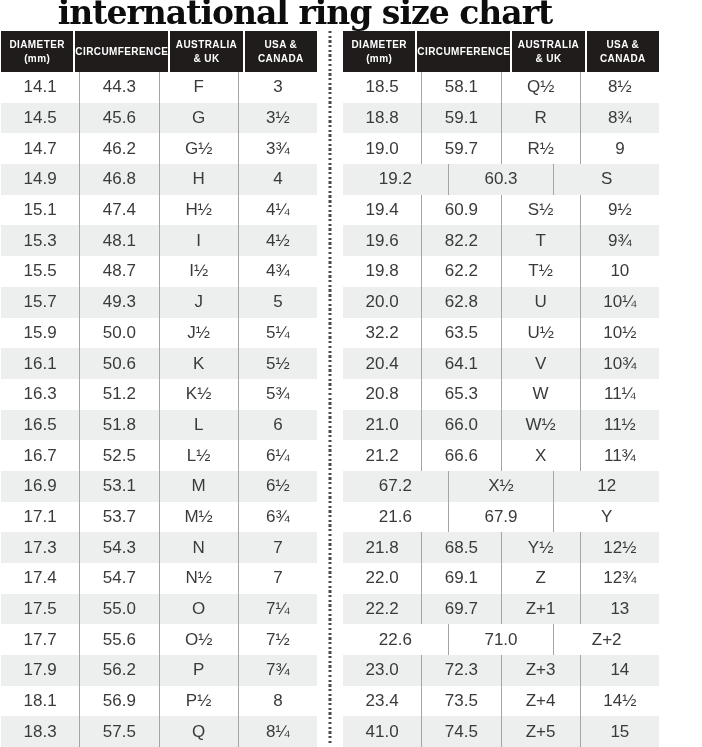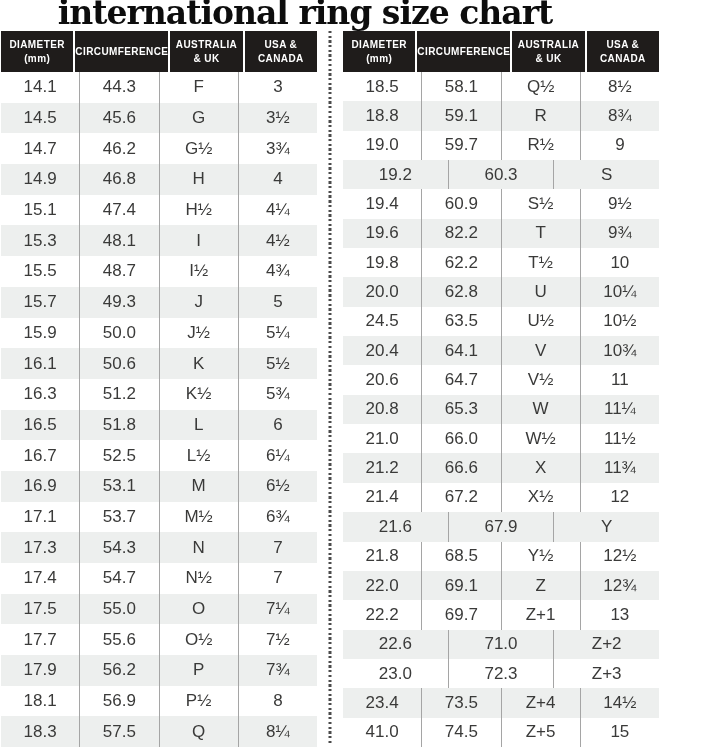--- a/index.html
+++ b/index.html
@@ -273,57 +273,50 @@
             <div class="cell">T½</div>
             <div class="cell">10</div>
           </div>
           <div class="row">
             <div class="cell">20.0</div>
             <div class="cell">62.8</div>
             <div class="cell">U</div>
             <div class="cell">10¼</div>
           </div>
           <div class="row">
-            <div class="cell">24.5</div>
+            <div class="cell">32.2</div>
             <div class="cell">63.5</div>
             <div class="cell">U½</div>
             <div class="cell">10½</div>
           </div>
           <div class="row">
             <div class="cell">20.4</div>
             <div class="cell">64.1</div>
             <div class="cell">V</div>
             <div class="cell">10¾</div>
           </div>
           <div class="row">
-            <div class="cell">20.6</div>
-            <div class="cell">64.7</div>
-            <div class="cell">V½</div>
-            <div class="cell">11</div>
-          </div>
-          <div class="row">
             <div class="cell">20.8</div>
             <div class="cell">65.3</div>
             <div class="cell">W</div>
             <div class="cell">11¼</div>
           </div>
           <div class="row">
             <div class="cell">21.0</div>
             <div class="cell">66.0</div>
             <div class="cell">W½</div>
             <div class="cell">11½</div>
           </div>
           <div class="row">
             <div class="cell">21.2</div>
             <div class="cell">66.6</div>
             <div class="cell">X</div>
             <div class="cell">11¾</div>
           </div>
           <div class="row">
-            <div class="cell">21.4</div>
             <div class="cell">67.2</div>
             <div class="cell">X½</div>
             <div class="cell">12</div>
           </div>
           <div class="row">
             <div class="cell">21.6</div>
             <div class="cell">67.9</div>
             <div class="cell">Y</div>
           </div>
           <div class="row">
@@ -346,20 +339,21 @@
           </div>
           <div class="row">
             <div class="cell">22.6</div>
             <div class="cell">71.0</div>
             <div class="cell">Z+2</div>
           </div>
           <div class="row">
             <div class="cell">23.0</div>
             <div class="cell">72.3</div>
             <div class="cell">Z+3</div>
+            <div class="cell">14</div>
           </div>
           <div class="row">
             <div class="cell">23.4</div>
             <div class="cell">73.5</div>
             <div class="cell">Z+4</div>
             <div class="cell">14½</div>
           </div>
           <div class="row">
             <div class="cell">41.0</div>
             <div class="cell">74.5</div>

